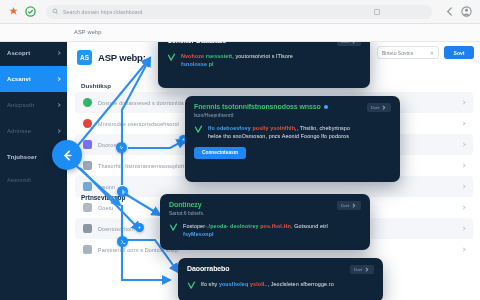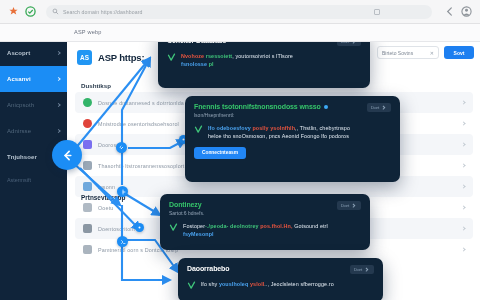--- a/index.html
+++ b/index.html
@@ -172,21 +172,21 @@
   .statusdot { width: 4px; height: 4px; border-radius: 50%; background: #3da9f5; display: inline-block; margin-left: 3px; vertical-align: middle; }
 </style>
 </head>
 <body>
 
 <div id="app">
 
   <div class="page">
     <div class="page-head">
       <div class="logo-badge">AS</div>
-      <div class="page-title">ASP https:</div>
+      <div class="page-title">ASP webp:</div>
     </div>
     <div class="section-label">Dushtiksp</div>
     <div class="rows" id="rowlist">
         <div class="row alt">
           <div class="dot" style="background: rgb(51, 180, 105);"></div>
           <div class="txt">Dosnoe dnttannesed s dotrrtonlda</div>
           <div class="right-chev"></div>
         </div>
         <div class="row">
           <div class="dot" style="background: rgb(224, 68, 59);"></div>

